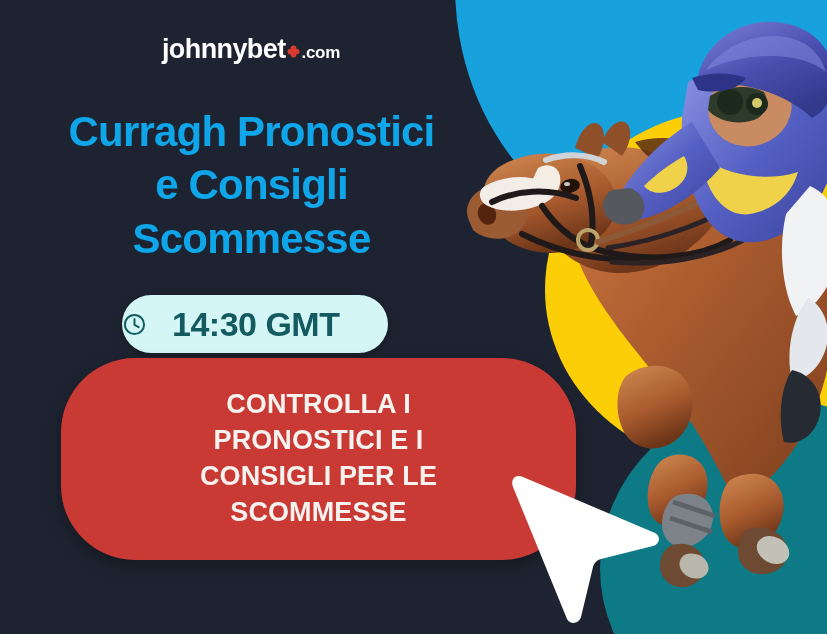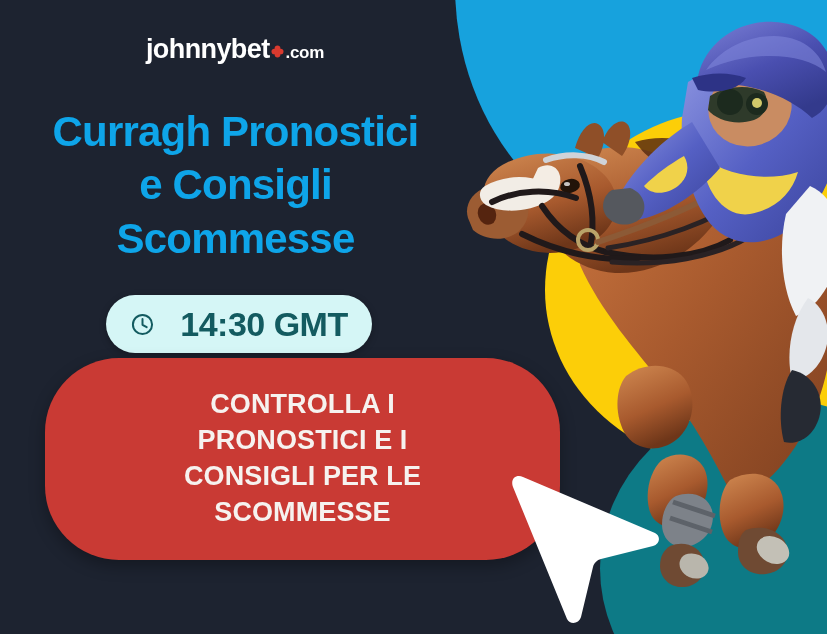--- a/index.html
+++ b/index.html
@@ -42,21 +42,21 @@
   
   #illustration {
     position:absolute;
     left:430px; top:-10px;
     width:410px; height:640px;
   }
 
   
   #content {
     position:absolute;
-    left:0; top:0;
+    left:16px; top:0;
     width:470px; height:556px;
     z-index:20;
   }
 
   #logo {
     position:absolute;
     left:0; top:36px;
     width:470px;
     text-align:center;
     font-size:27px;
@@ -89,21 +89,20 @@
   }
 
   #time-badge {
     position:absolute;
     left:106px; top:295px;
     width:266px; height:58px;
     background:#d5f6f6;
     border-radius:29px;
     display:flex;
     align-items:center;
-    justify-content:center;
     gap:25px;
     box-shadow:0 2px 7px rgba(0,0,0,0.28);
   }
   #time-badge .badge-text {
     color:#135b60;
     font-size:34px;
     font-weight:bold;
     letter-spacing:-0.5px;
     line-height:1;
   }

